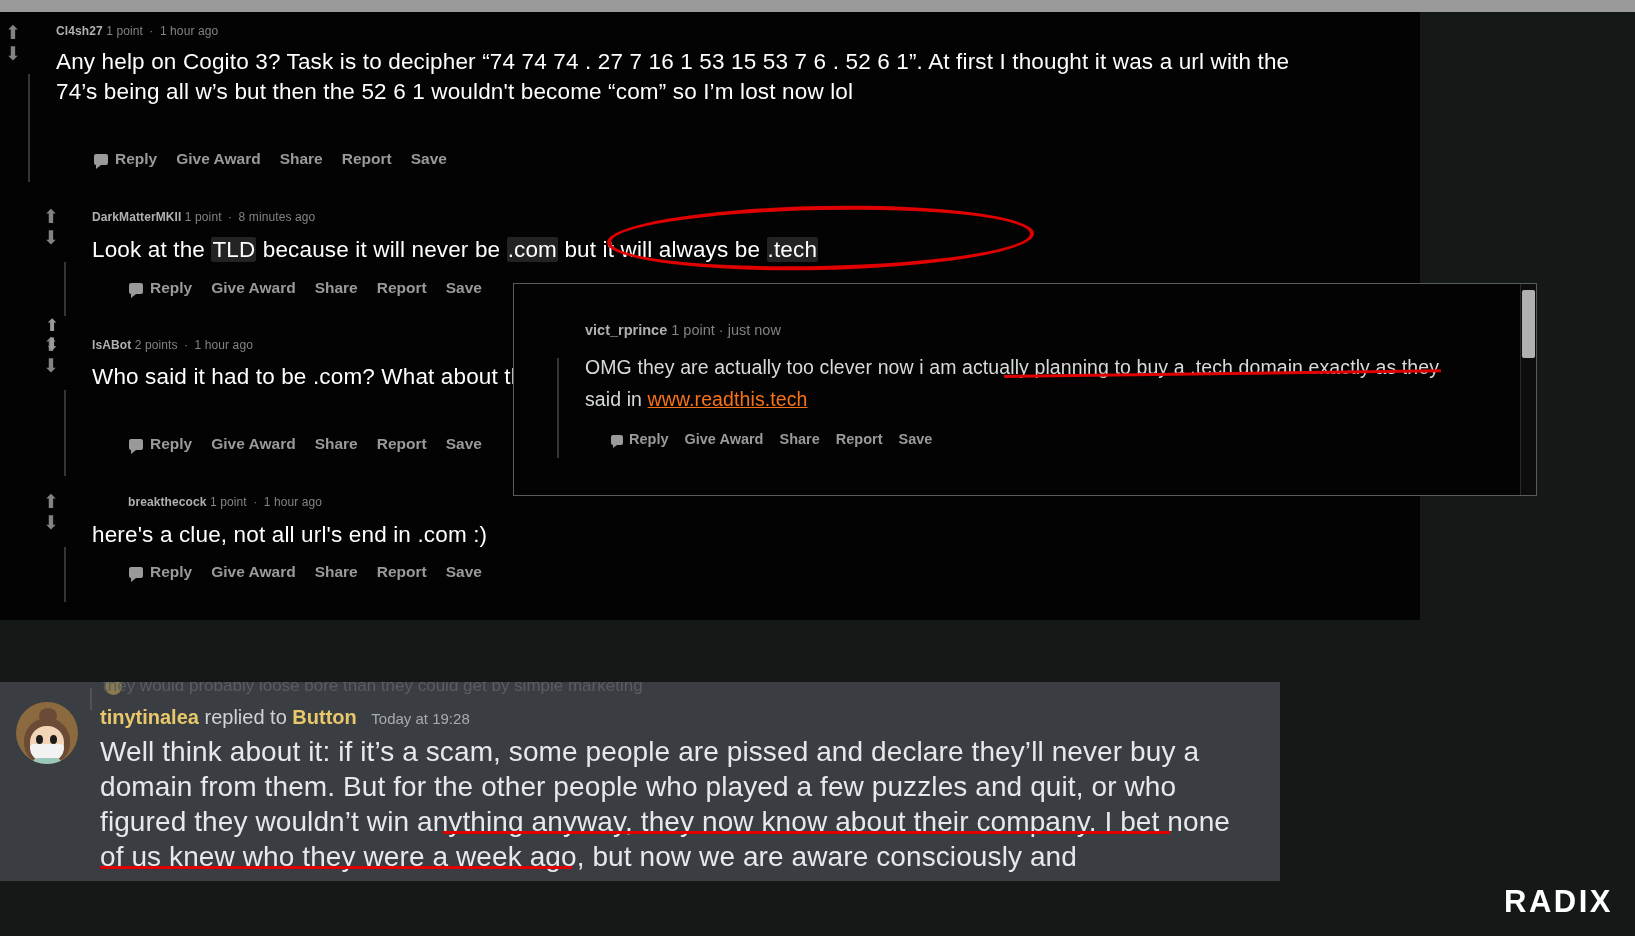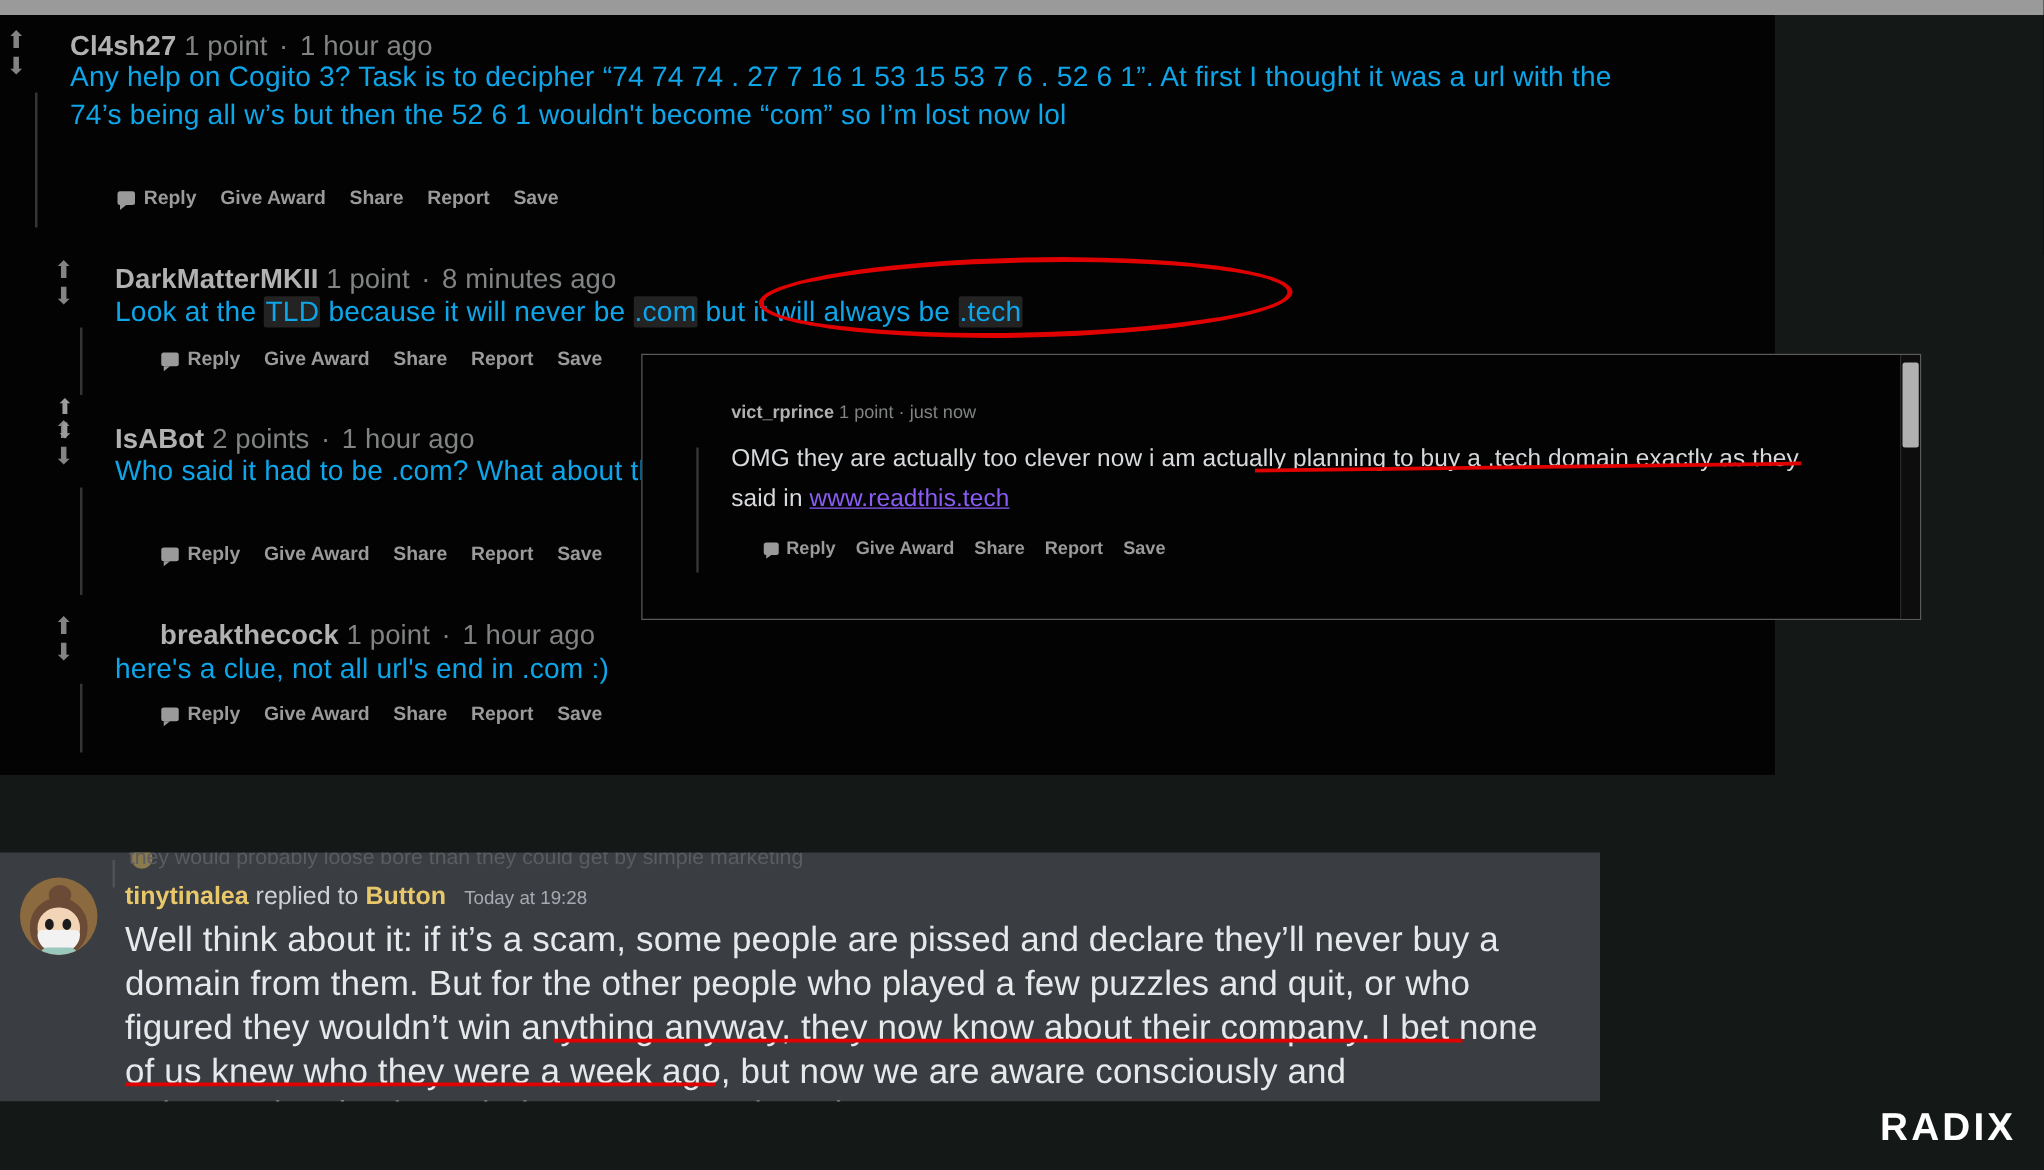--- a/index.html
+++ b/index.html
@@ -18,24 +18,24 @@
     position:absolute;left:0;top:12px;width:1420px;height:608px;
     background:#030303;overflow:hidden;
   }
 
   .comment{position:relative;}
   .votes{position:absolute;width:26px;text-align:center;color:#7c7c7c;}
   .arrow{display:block;line-height:26px;font-size:19px;color:#818384;}
   .arrow.dn{margin-top:-5px;}
   .thread-line{position:absolute;width:2px;background:#343536;}
 
-  .c-head{font-size:22px;color:#818384;letter-spacing:.1px;}
+  .c-head{font-size:12px;color:#818384;letter-spacing:.1px;}
   .c-head .user{color:#b1b1b1;font-weight:bold;}
   .c-head .sep{padding:0 3px;}
-  .c-body{color:#0ea5e9;letter-spacing:.15px;}
+  .c-body{color:#ffffff;letter-spacing:.15px;}
   .hl{background:#232323;border-radius:2px;padding:0 1px;}
 
   .actions{display:flex;align-items:center;color:#9a9a9a;font-weight:bold;}
   .actions .act{margin-right:19px;white-space:nowrap;}
   .bubble{
     display:inline-block;width:14px;height:11px;background:#9a9a9a;
     border-radius:2px;position:relative;margin-right:7px;vertical-align:-1px;
   }
   .bubble:after{
     content:"";position:absolute;left:2px;bottom:-4px;
@@ -79,21 +79,21 @@
     position:absolute;left:513px;top:283px;width:1024px;height:213px;
     background:#030303;border:1px solid #5a5a5a;box-sizing:border-box;
     overflow:hidden;
   }
   .ov-votes{position:absolute;left:40px;top:314px;width:24px;text-align:center;}
   .ov-votes .arrow{font-size:17px;line-height:24px;color:#9b9b9b;}
   .ov-line{position:absolute;left:557px;top:358px;width:2px;height:100px;background:#343536;}
   .ov-head{position:absolute;left:585px;top:322px;font-size:14.5px;color:#818384;}
   .ov-head .user{color:#b1b1b1;font-weight:bold;}
   .ov-body{position:absolute;left:585px;top:351px;width:880px;font-size:19.5px;line-height:32px;color:#d7dadc;letter-spacing:.1px;}
-  .ov-link{text-decoration:underline;color:#8b5cf6;}
+  .ov-link{text-decoration:underline;color:#f97316;}
   .ov-actions{position:absolute;left:611px;top:431px;font-size:14.5px;}
   .ov-actions .act{margin-right:16px;}
   .ov-actions .bubble{width:12px;height:10px;margin-right:6px;}
   .ov-actions .bubble:after{border-left-width:4px;border-bottom-width:3px;bottom:-3px;}
   .red-underline{
     position:absolute;left:1004px;top:375px;width:437px;height:3px;
     background:#e00000;transform:rotate(-0.75deg);transform-origin:left center;
   }
 
   

